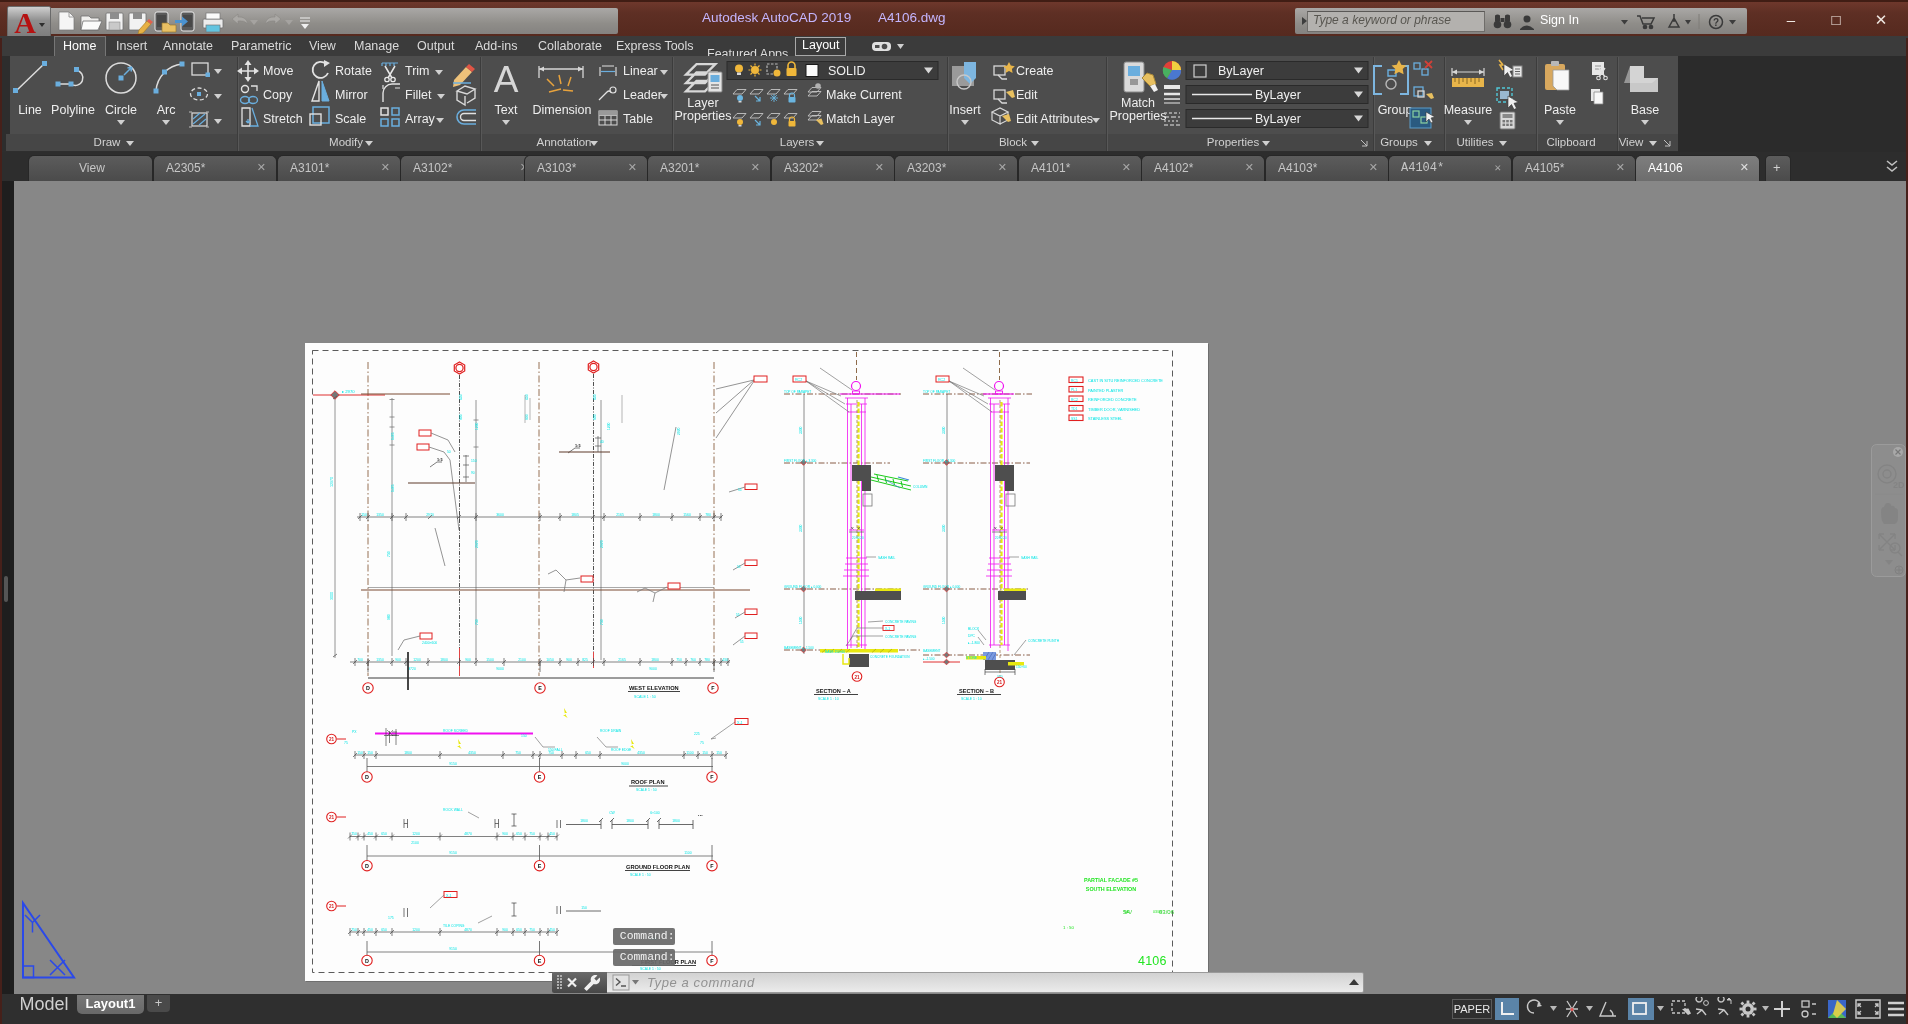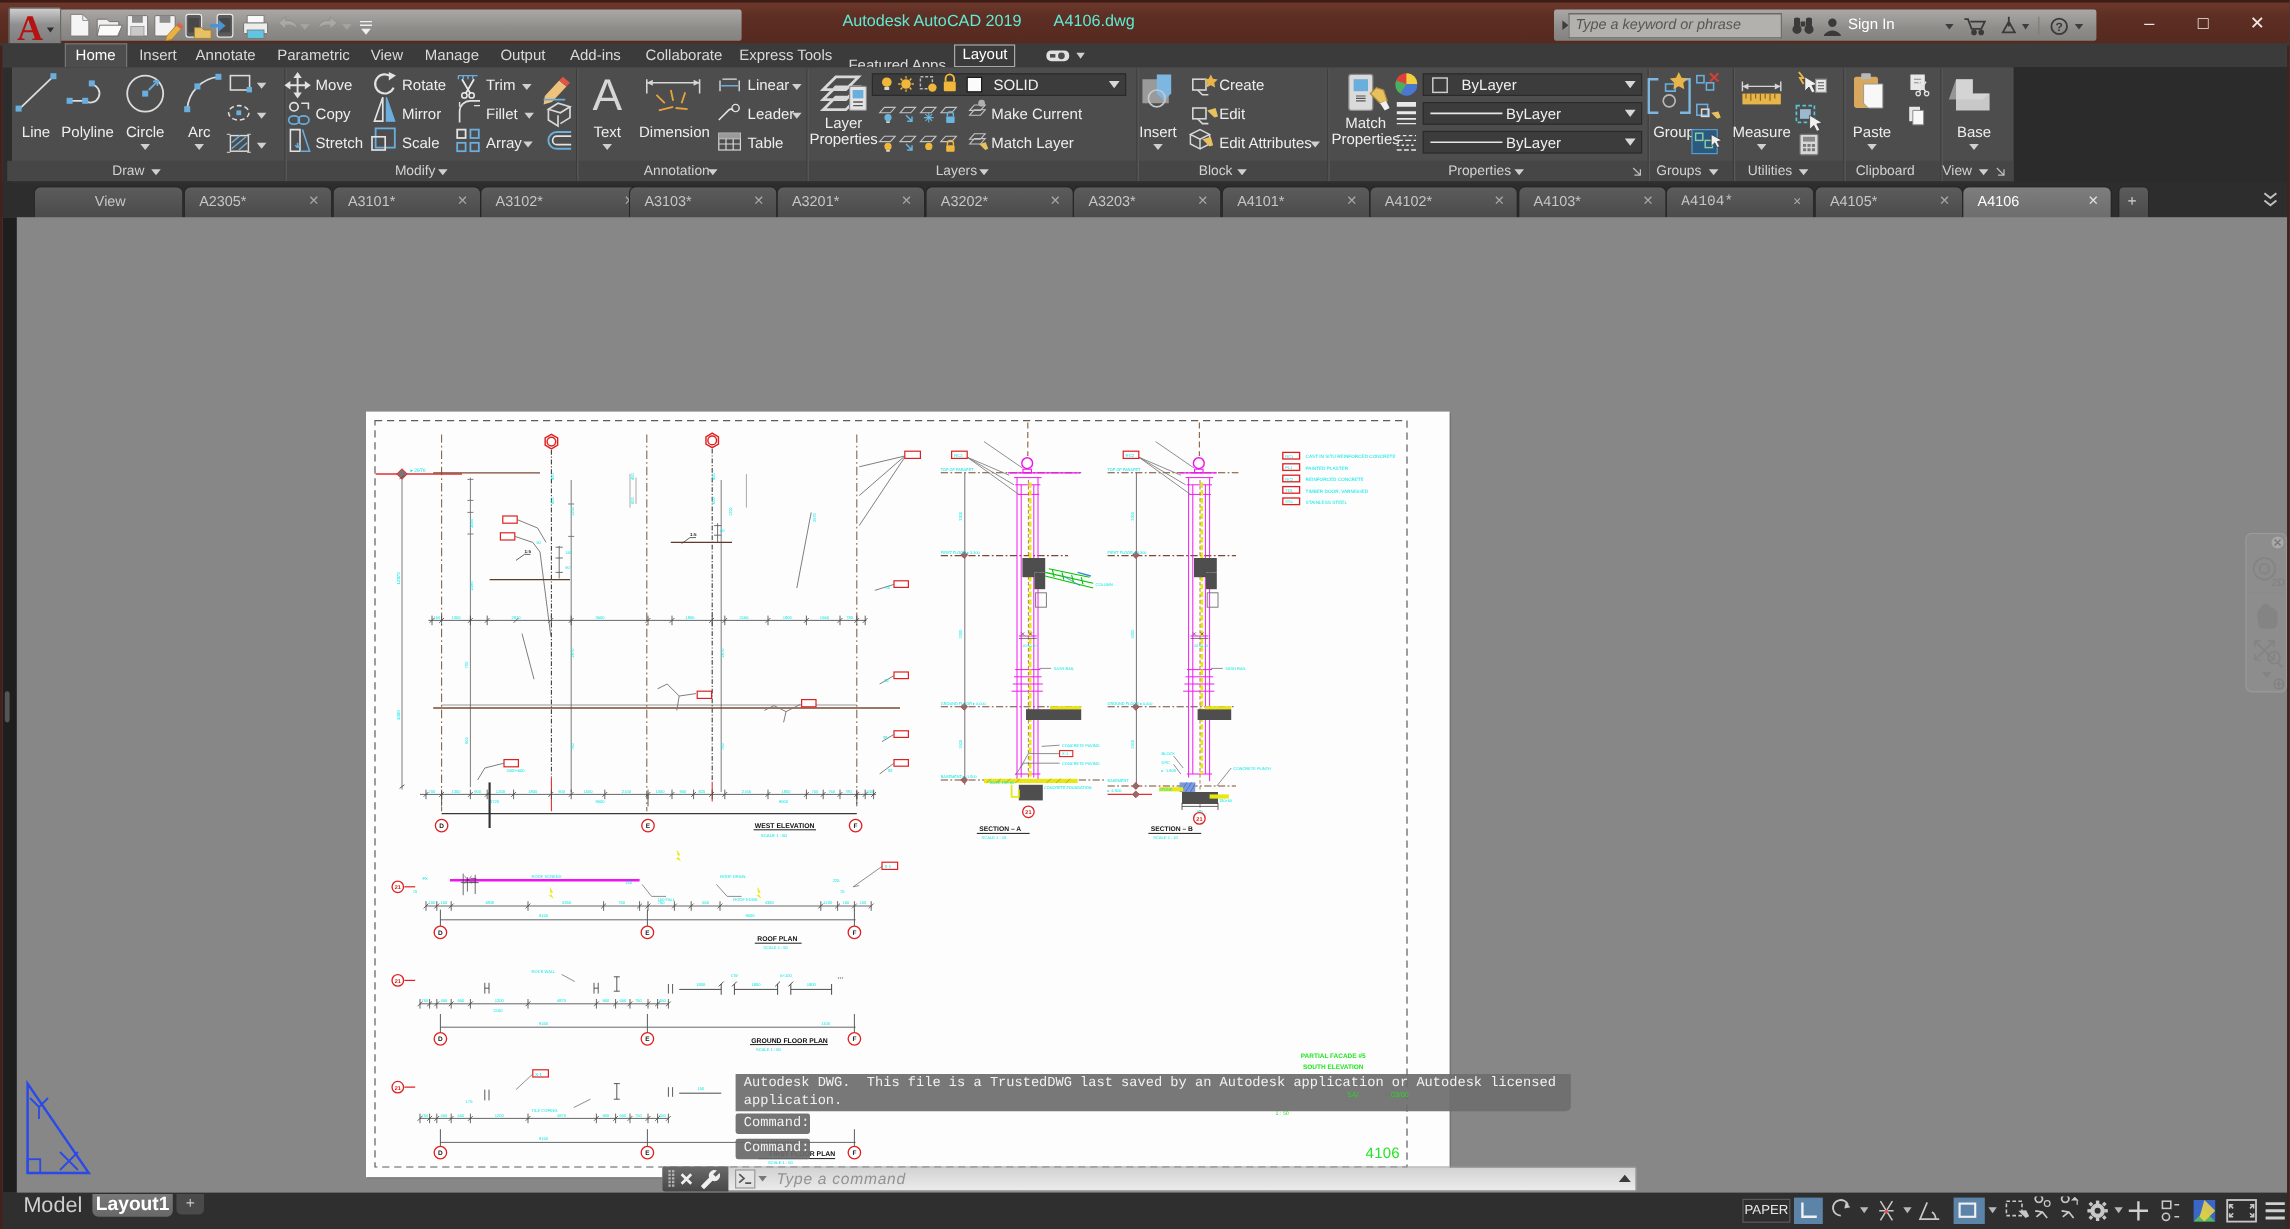--- a/index.html
+++ b/index.html
@@ -7,21 +7,21 @@
   .abs{position:absolute;}
   #app{position:relative;width:1908px;height:1024px;}
   
   #titlebar{left:0;top:0;width:1908px;height:36px;
     background:linear-gradient(#6e382c 0%,#5e2f24 30%,#55291e 100%);
     border-top:2px solid #401d14;}
   #logo{left:7px;top:6px;width:42px;height:30px;border:1px solid #6a6a6a;border-radius:2px;
     background:linear-gradient(#cfcfcf,#8f8f8f 45%,#7d7d7d);}
   #qat{left:47px;top:8px;width:571px;height:26px;border-radius:2px;
     background:linear-gradient(#aaa8a6,#8f8d89 60%,#848280);}
-  .ttl{top:10px;height:16px;color:#5eead4;font-size:13.5px;white-space:nowrap;}
+  .ttl{top:10px;height:16px;color:#c4b5fd;font-size:13.5px;white-space:nowrap;}
   #searchbar{left:1295px;top:8px;width:452px;height:26px;border-radius:2px;
     background:linear-gradient(#aaa8a6,#8f8d89 60%,#848280);}
   #searchbox{left:1307px;top:11px;width:176px;height:19px;background:#b3b1ae;
     border:1px solid #6f6d6a;border-top-color:#5a5856;}
   .winbtn{top:8px;width:30px;height:24px;color:#f0e8e2;font-size:15px;text-align:center;line-height:23px;}
   
   #menubar{left:0;top:36px;width:1908px;height:20px;background:#3b3b3b;}
   .mtab{top:0px;height:20px;color:#dadada;font-size:12.5px;line-height:20px;white-space:nowrap;}
   
   #ribbon{left:0;top:56px;width:1908px;height:96px;background:#2b2b2b;}
@@ -1151,22 +1151,20 @@
       <g stroke="#7e7e7e" stroke-width="1.4" fill="none" opacity="0.6">
         <path d="M8 90 l16 16 M24 90 l-16 16"></path>
         <path d="M8 90 l0 5 m0 -5 l5 0 M24 90 l0 5 m0 -5 l-5 0 M8 106 l0 -5 m0 5 l5 0 M24 106 l0 -5 m0 5 l-5 0"></path>
         <circle cx="24" cy="104" r="5"></circle>
           <path d="M27 108 l4 4"></path>
       </g>
       <path d="M14 116 l8 0 l-4 5 z" fill="#7e7e7e" opacity="0.6"></path>
       <circle cx="28" cy="126" r="4" stroke="#7e7e7e" fill="none" opacity="0.9"></circle>
       <path d="M25 126 h6 M28 123 v6" stroke="#7e7e7e" opacity="0.9"></path>
     </svg>
-    <div class="abs ovl" style="left:611px;top:714px;width:696px;height:30px;background:rgba(110,110,110,0.93);border-radius:0 0 4px 0;line-height:14.5px;padding-top:1px;">&nbsp;Autodesk DWG.  This file is a TrustedDWG last saved by an Autodesk application or Autodesk licensed
-&nbsp;application.</div>
     <div class="abs ovl" style="left:611px;top:747px;width:62px;height:17px;background:rgba(105,105,105,0.93);border-radius:2px;line-height:17px;">&nbsp;Command:</div>
     <div class="abs ovl" style="left:611px;top:768px;width:62px;height:17px;background:rgba(105,105,105,0.93);border-radius:2px;line-height:17px;">&nbsp;Command:</div>
     <svg class="abs" style="left:1119px;top:722px" width="90" height="16" viewBox="0 0 90 16">
       <text x="2" y="11" font-size="6" fill="#2ad42a">5A/</text>
       <text x="38" y="11" font-size="6" fill="#2ad42a">03/06</text>
     </svg>
     <div class="abs" style="left:550px;top:791px;width:812px;height:21px;background:linear-gradient(#d2d2d2,#ebebeb);border:1px solid #9a9a9a;border-radius:2px;box-sizing:border-box;"></div>
     <div class="abs" style="left:550px;top:791px;width:55px;height:21px;background:linear-gradient(#6a6a6a,#474747);border-radius:2px 0 0 2px;"></div>
     <svg class="abs" style="left:550px;top:791px" width="812" height="21" viewBox="0 0 812 21">
       <g fill="#b0b0b0">
@@ -1188,21 +1186,21 @@
       <rect x="61" y="3" width="16" height="15" fill="#e2e2e2" stroke="#999"></rect>
       <path d="M64 6.5 l4 3.5 l-4 3.5 M69 14 h5" stroke="#555" stroke-width="1.4" fill="none"></path>
       <path d="M80 8 l7 0 l-3.5 4.5 z" fill="#777"></path>
       <text x="95" y="15" font-size="13" font-style="italic" fill="#929292" letter-spacing="0.6">Type a command</text>
       <path d="M797 13 l5 -6 l5 6 z" fill="#3a3a3a"></path>
     </svg>
   </div>
 
   <div class="abs" id="statusbar"></div>
   <div class="abs" style="left:14px;top:995px;width:60px;height:19px;color:#cfcfcf;font-size:18px;text-align:center;line-height:19px;">Model</div>
-  <div class="abs" style="left:77px;top:995px;width:67px;height:19px;background:linear-gradient(#787878,#686868);border-radius:0 0 5px 5px;color:#ffffff;font-weight:bold;font-size:16px;text-align:center;line-height:18px;">Layout1</div>
+  <div class="abs" style="left:77px;top:995px;width:67px;height:19px;background:linear-gradient(#787878,#686868);border-radius:0 0 5px 5px;color:#ffffff;font-weight:bold;font-size:13px;text-align:center;line-height:18px;">Layout1</div>
   <div class="abs" style="left:147px;top:995px;width:23px;height:17px;background:#4a4a4a;border-radius:0 0 4px 4px;color:#c8c8c8;font-size:13px;text-align:center;line-height:16px;">+</div>
   <div class="abs" style="left:1452px;top:999px;width:40px;height:20px;border:1px solid #5a5a5a;color:#e8e8e8;font-size:11px;text-align:center;line-height:19px;box-sizing:border-box;">PAPER</div>
   <svg class="abs" style="left:1494px;top:997px" width="412" height="25" viewBox="0 0 412 25">
 
     <rect x="1" y="1" width="24" height="22" fill="#5b84a8"></rect>
     <path d="M8 5 v12 h12" stroke="#f0f0f0" stroke-width="2" fill="none"></path>
 
     <path d="M40 16 a6.5 6.5 0 1 1 6 -9" stroke="#c8c8c8" stroke-width="1.5" fill="none"></path>
     <path d="M44 5 l4 4 l-5 1 z" fill="#c8c8c8"></path>
     <path d="M56 9 l7 0 l-3.5 5 z" fill="#b8b8b8"></path>

